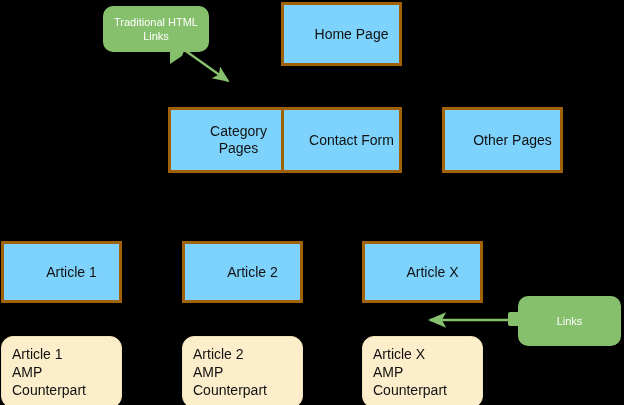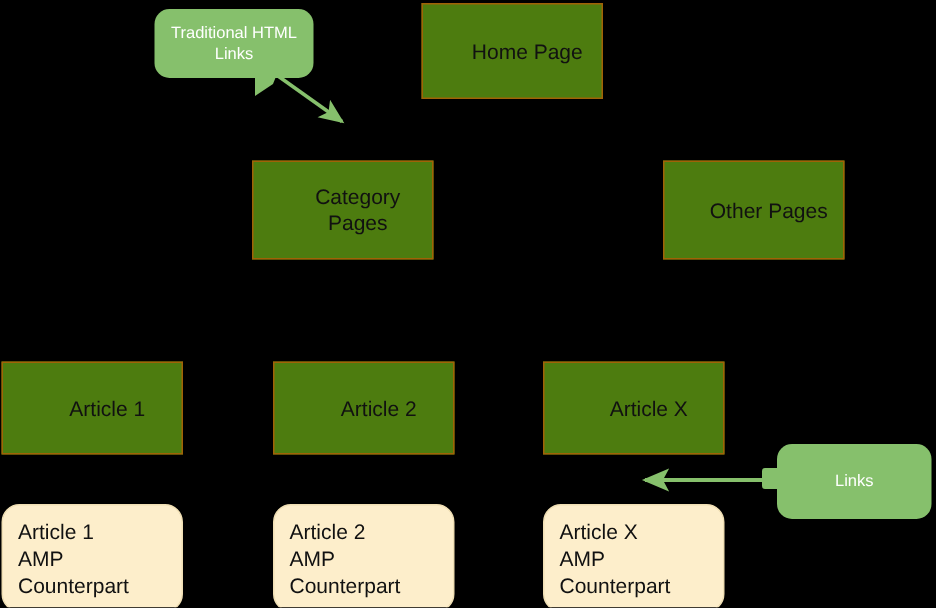--- a/index.html
+++ b/index.html
@@ -18,22 +18,22 @@
   .node {
     position: absolute;
     box-sizing: border-box;
     display: flex;
     align-items: center;
     justify-content: center;
     text-align: center;
     line-height: 1.18;
   }
   .blue-box {
-    background: #4d7c0f;
-    border: 1px solid #a16207;
+    background: #7dd3fc;
+    border: 3px solid #a16207;
     color: #111111;
     font-size: 14px;
     padding-left: 20px;
   }
   .amp-box {
     background: #fdeecb;
     border: 1px solid #f0dfb4;
     border-radius: 12px;
     color: #111111;
     font-size: 14px;
@@ -94,20 +94,23 @@
   <div class="callout-tail" style="left:170px; top:46px; border-left:12px solid #86c06c; border-right:4px solid transparent; border-top:10px solid #86c06c; border-bottom:8px solid transparent;"></div>
 
   <div class="node blue-box" style="left:281px; top:2px; width:121px; height:64px;">
     <span>Home Page</span>
   </div>
 
   <div class="node blue-box" style="left:122px; top:107px; width:121px; height:66px;margin-left:46px;">
     <span>Category Pages</span>
   </div>
 
+  <div class="node blue-box" style="left:281px; top:107px; width:121px; height:66px;">
+    <span>Contact Form</span>
+  </div>
 
   <div class="node blue-box" style="left:442px; top:107px; width:121px; height:66px;">
     <span>Other Pages</span>
   </div>
 
   <div class="node blue-box" style="left:1px; top:241px; width:121px; height:62px;">
     <span>Article 1</span>
   </div>
 
   <div class="node blue-box" style="left:182px; top:241px; width:121px; height:62px;">

